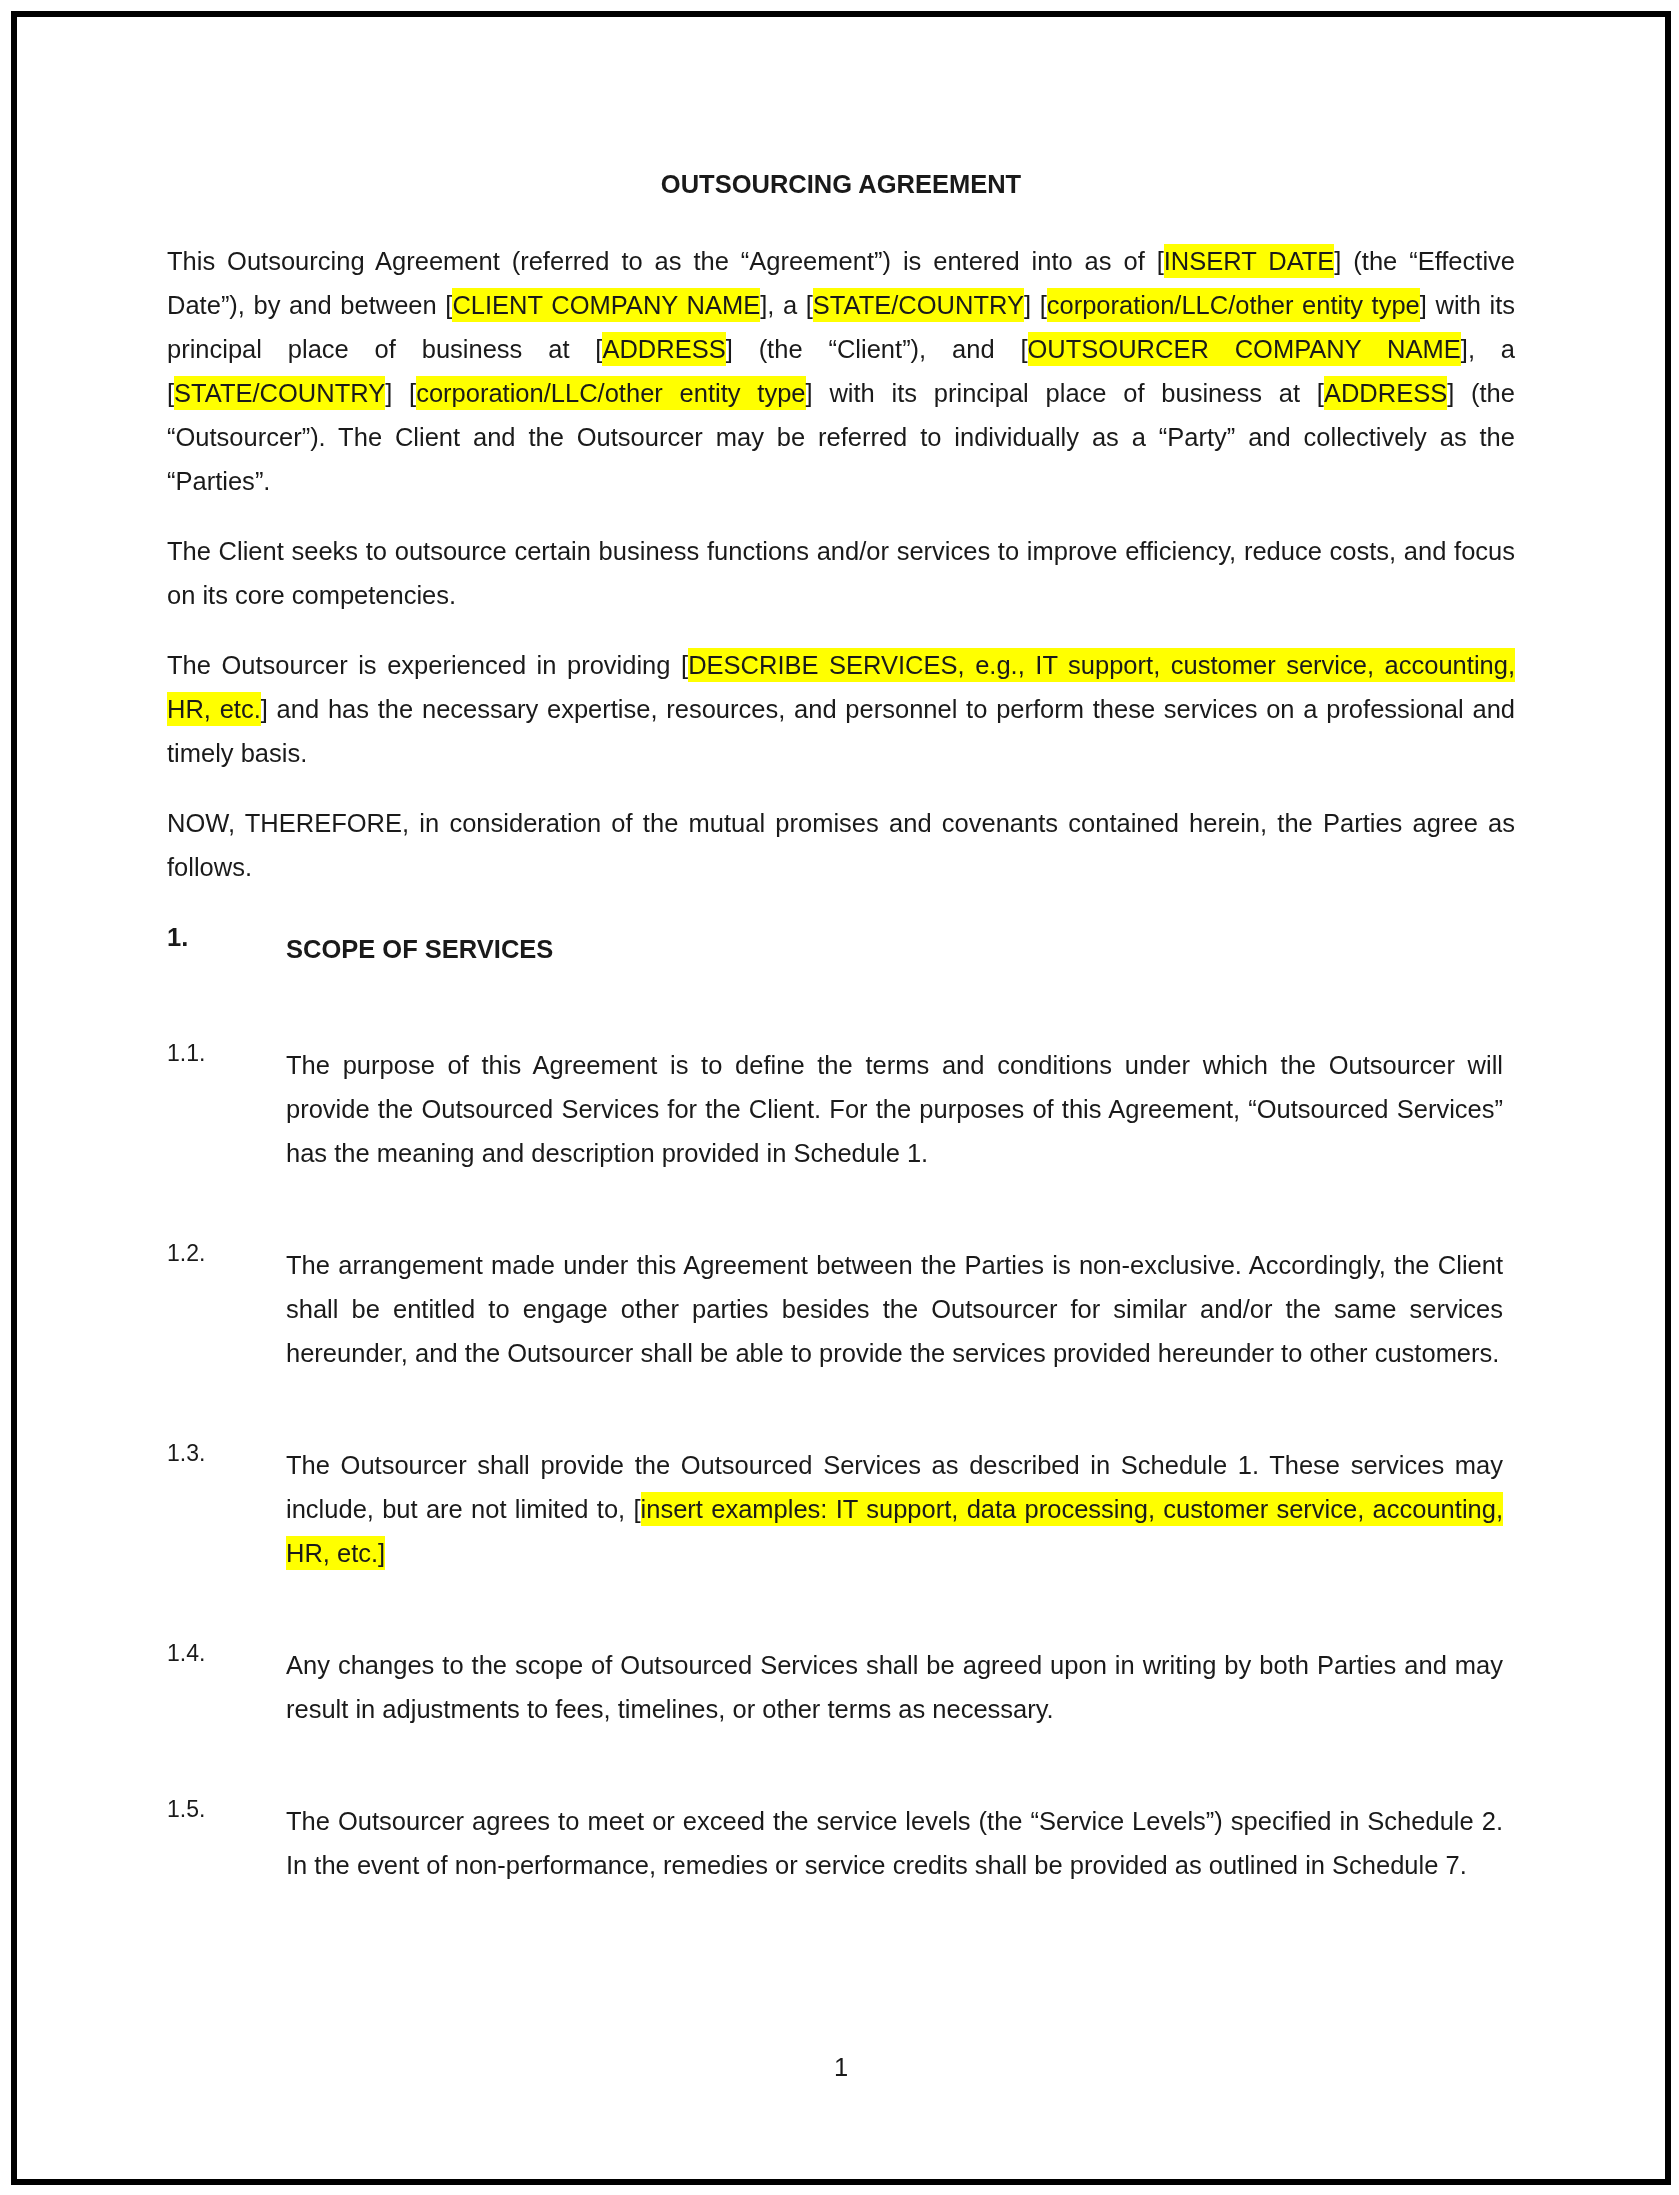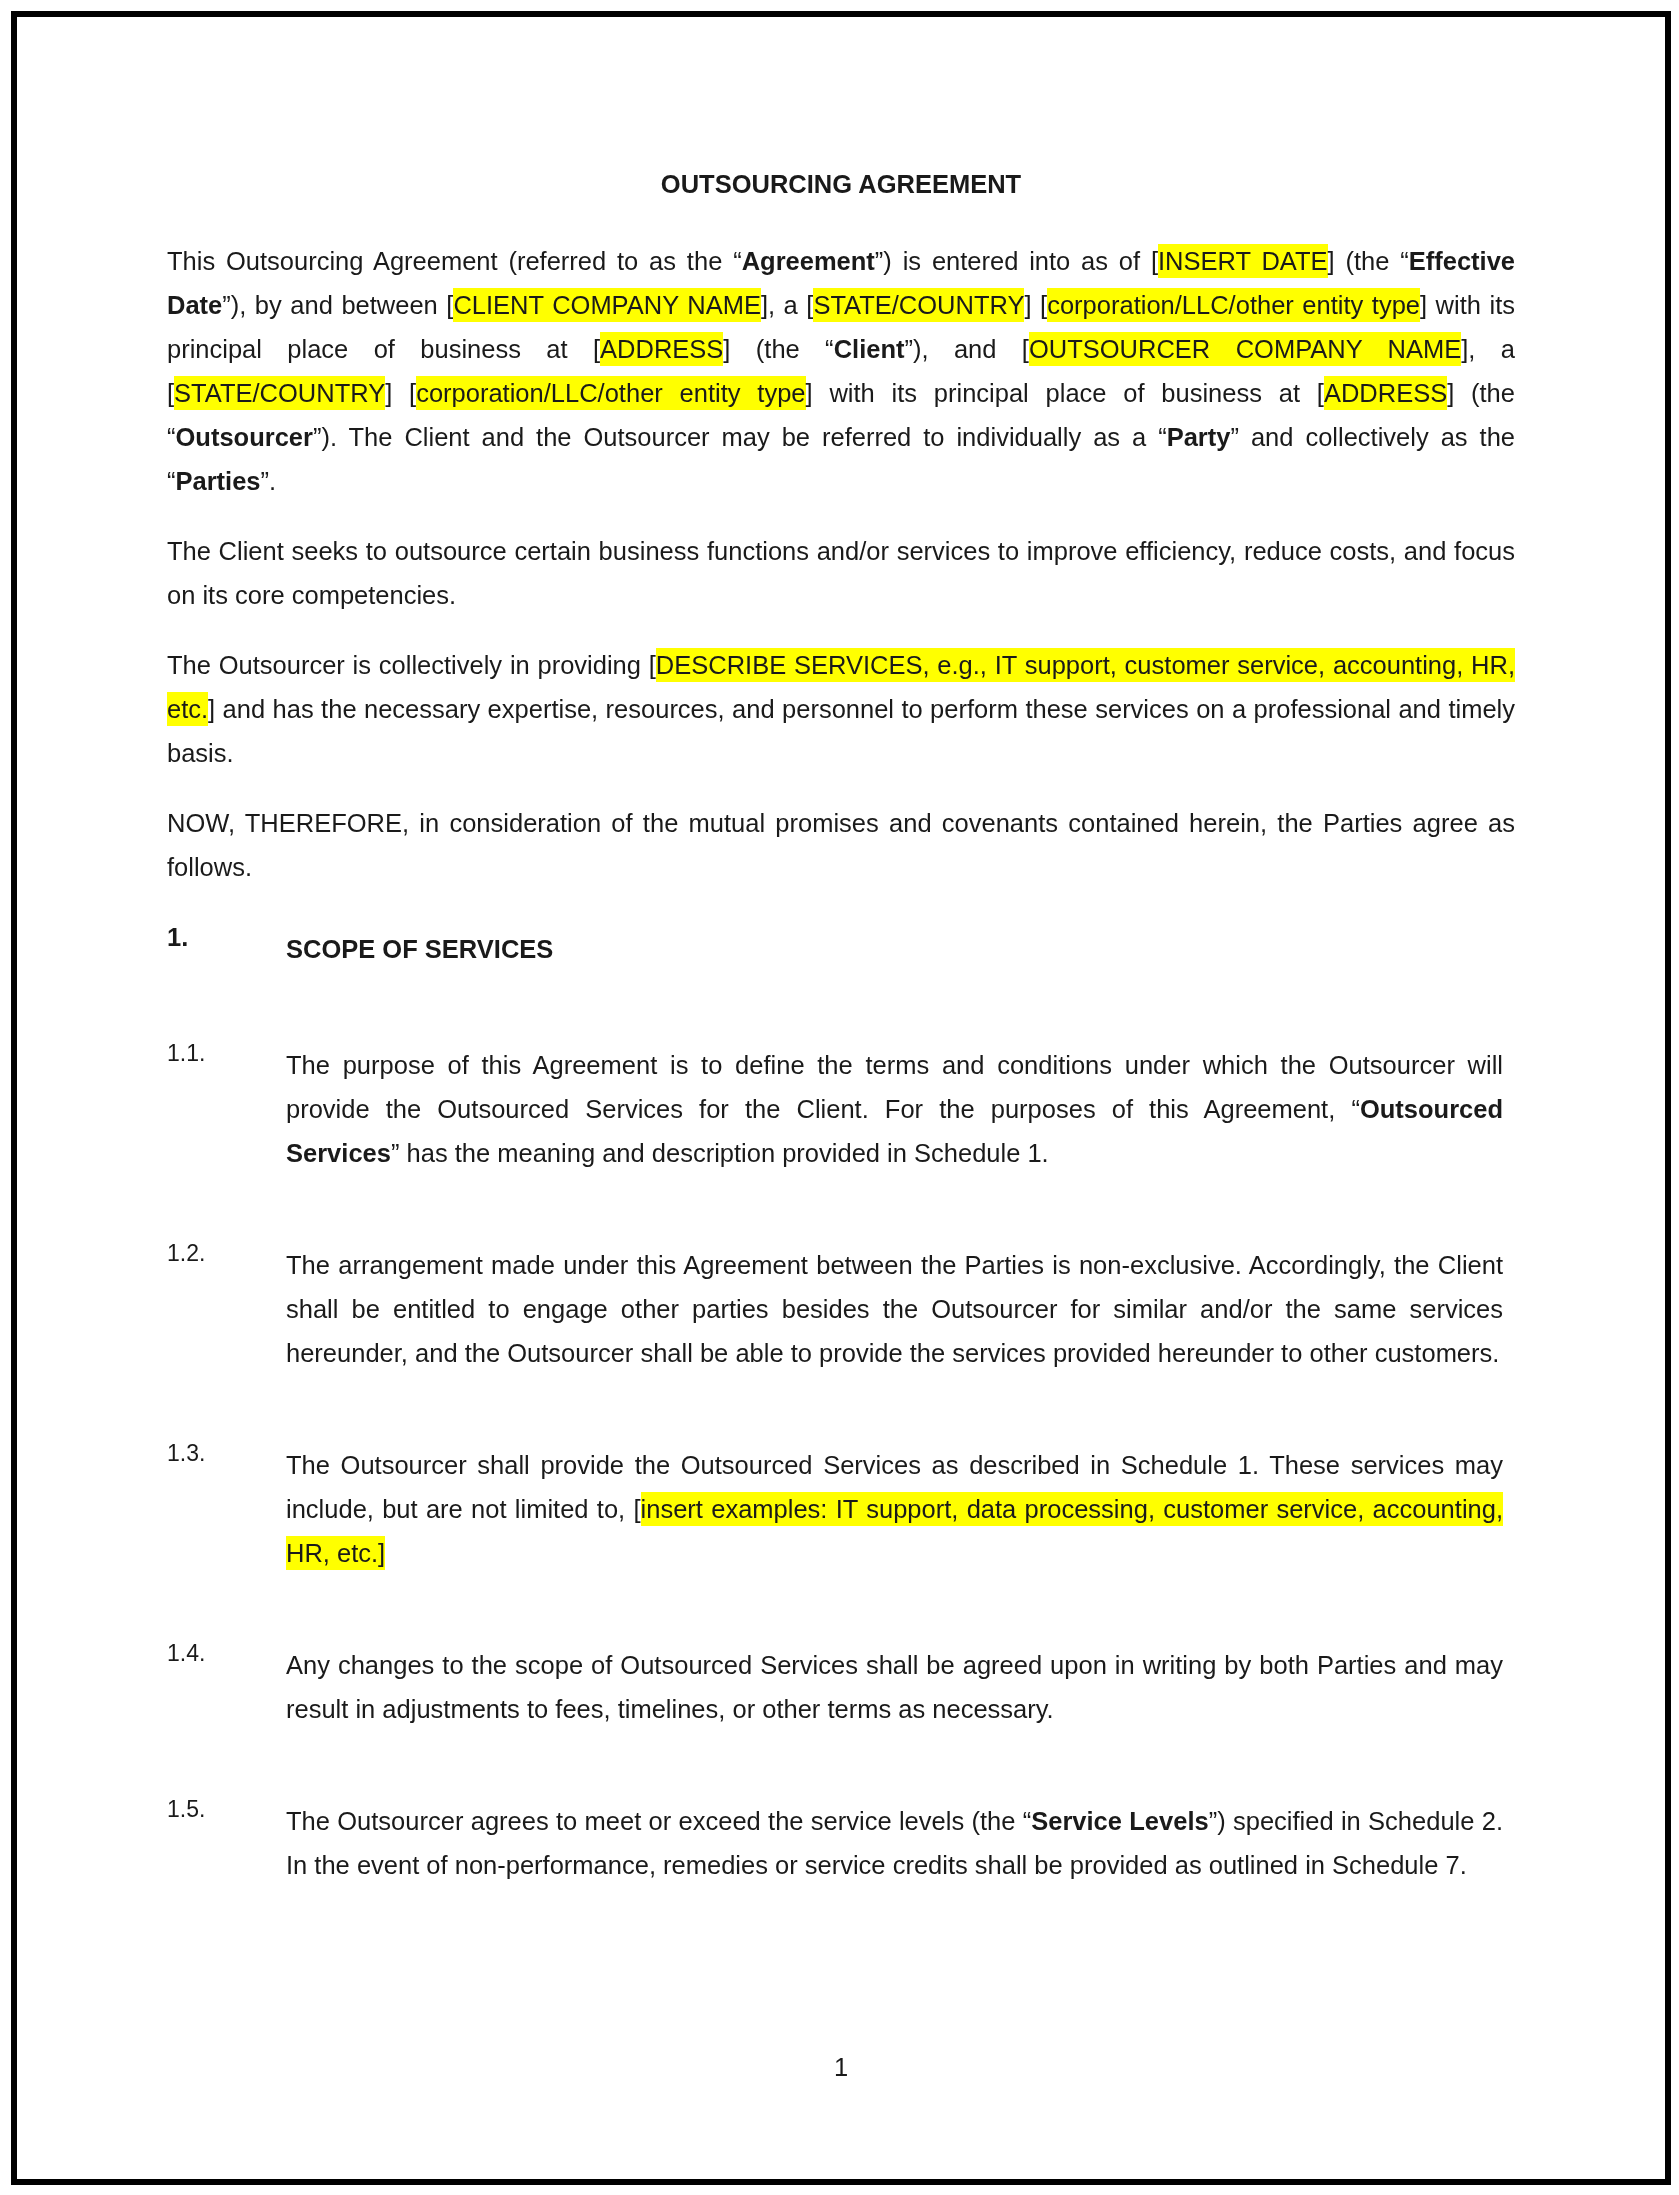--- a/index.html
+++ b/index.html
@@ -65,21 +65,21 @@
   .section-heading .txt {
     font-size: 25.5px;
     line-height: 44px;
     text-align: left;
   }
   .hl {
     background: var(--hl, #ffff00);
     padding: 2.6px 0;
   }
   .bold {
-    font-weight: bold;
+    font-weight: normal;
   }
   .page-number {
     position: absolute;
     top: 2045px;
     left: 167px;
     width: 1348px;
     text-align: center;
     font-size: 25.5px;
     line-height: 44px;
   }
@@ -88,21 +88,21 @@
 <body>
 
 <div class="page">
   <div class="page-border"></div>
 
   <div class="content">
     <div class="doc-title">OUTSOURCING AGREEMENT</div>
 
     <p class="para"><span>This Outsourcing Agreement (referred to as the “</span><span class="bold">Agreement</span><span>”) is entered into as of [</span><span class="hl">INSERT DATE</span><span>] (the “</span><span class="bold">Effective Date</span><span>”), by and between [</span><span class="hl">CLIENT COMPANY NAME</span><span>], a [</span><span class="hl">STATE/COUNTRY</span><span>] [</span><span class="hl">corporation/LLC/other entity type</span><span>] with its principal place of business at [</span><span class="hl">ADDRESS</span><span>] (the “</span><span class="bold">Client</span><span>”), and [</span><span class="hl">OUTSOURCER COMPANY NAME</span><span>], a [</span><span class="hl">STATE/COUNTRY</span><span>] [</span><span class="hl">corporation/LLC/other entity type</span><span>] with its principal place of business at [</span><span class="hl">ADDRESS</span><span>] (the “</span><span class="bold">Outsourcer</span><span>”). The Client and the Outsourcer may be referred to individually as a “</span><span class="bold">Party</span><span>” and collectively as the “</span><span class="bold">Parties</span><span>”.</span></p>
     <p class="para"><span>The Client seeks to outsource certain business functions and/or services to improve efficiency, reduce costs, and focus on its core competencies.</span></p>
-    <p class="para"><span>The Outsourcer is collectively in providing [</span><span class="hl">DESCRIBE SERVICES, e.g., IT support, customer service, accounting, HR, etc.</span><span>] and has the necessary expertise, resources, and personnel to perform these services on a professional and timely basis.</span></p>
+    <p class="para"><span>The Outsourcer is experienced in providing [</span><span class="hl">DESCRIBE SERVICES, e.g., IT support, customer service, accounting, HR, etc.</span><span>] and has the necessary expertise, resources, and personnel to perform these services on a professional and timely basis.</span></p>
     <p class="para"><span>NOW, THEREFORE, in consideration of the mutual promises and covenants contained herein, the Parties agree as follows.</span></p>
 
     <div class="clause section-heading">
       <span class="num">1.</span>
       <span class="txt">SCOPE OF SERVICES</span>
     </div>
 
     <div class="clause">
       <span class="num">1.1.</span>
       <p class="txt para"><span>The purpose of this Agreement is to define the terms and conditions under which the Outsourcer will provide the Outsourced Services for the Client. For the purposes of this Agreement, “</span><span class="bold">Outsourced Services</span><span>” has the meaning and description provided in Schedule 1.</span></p>

